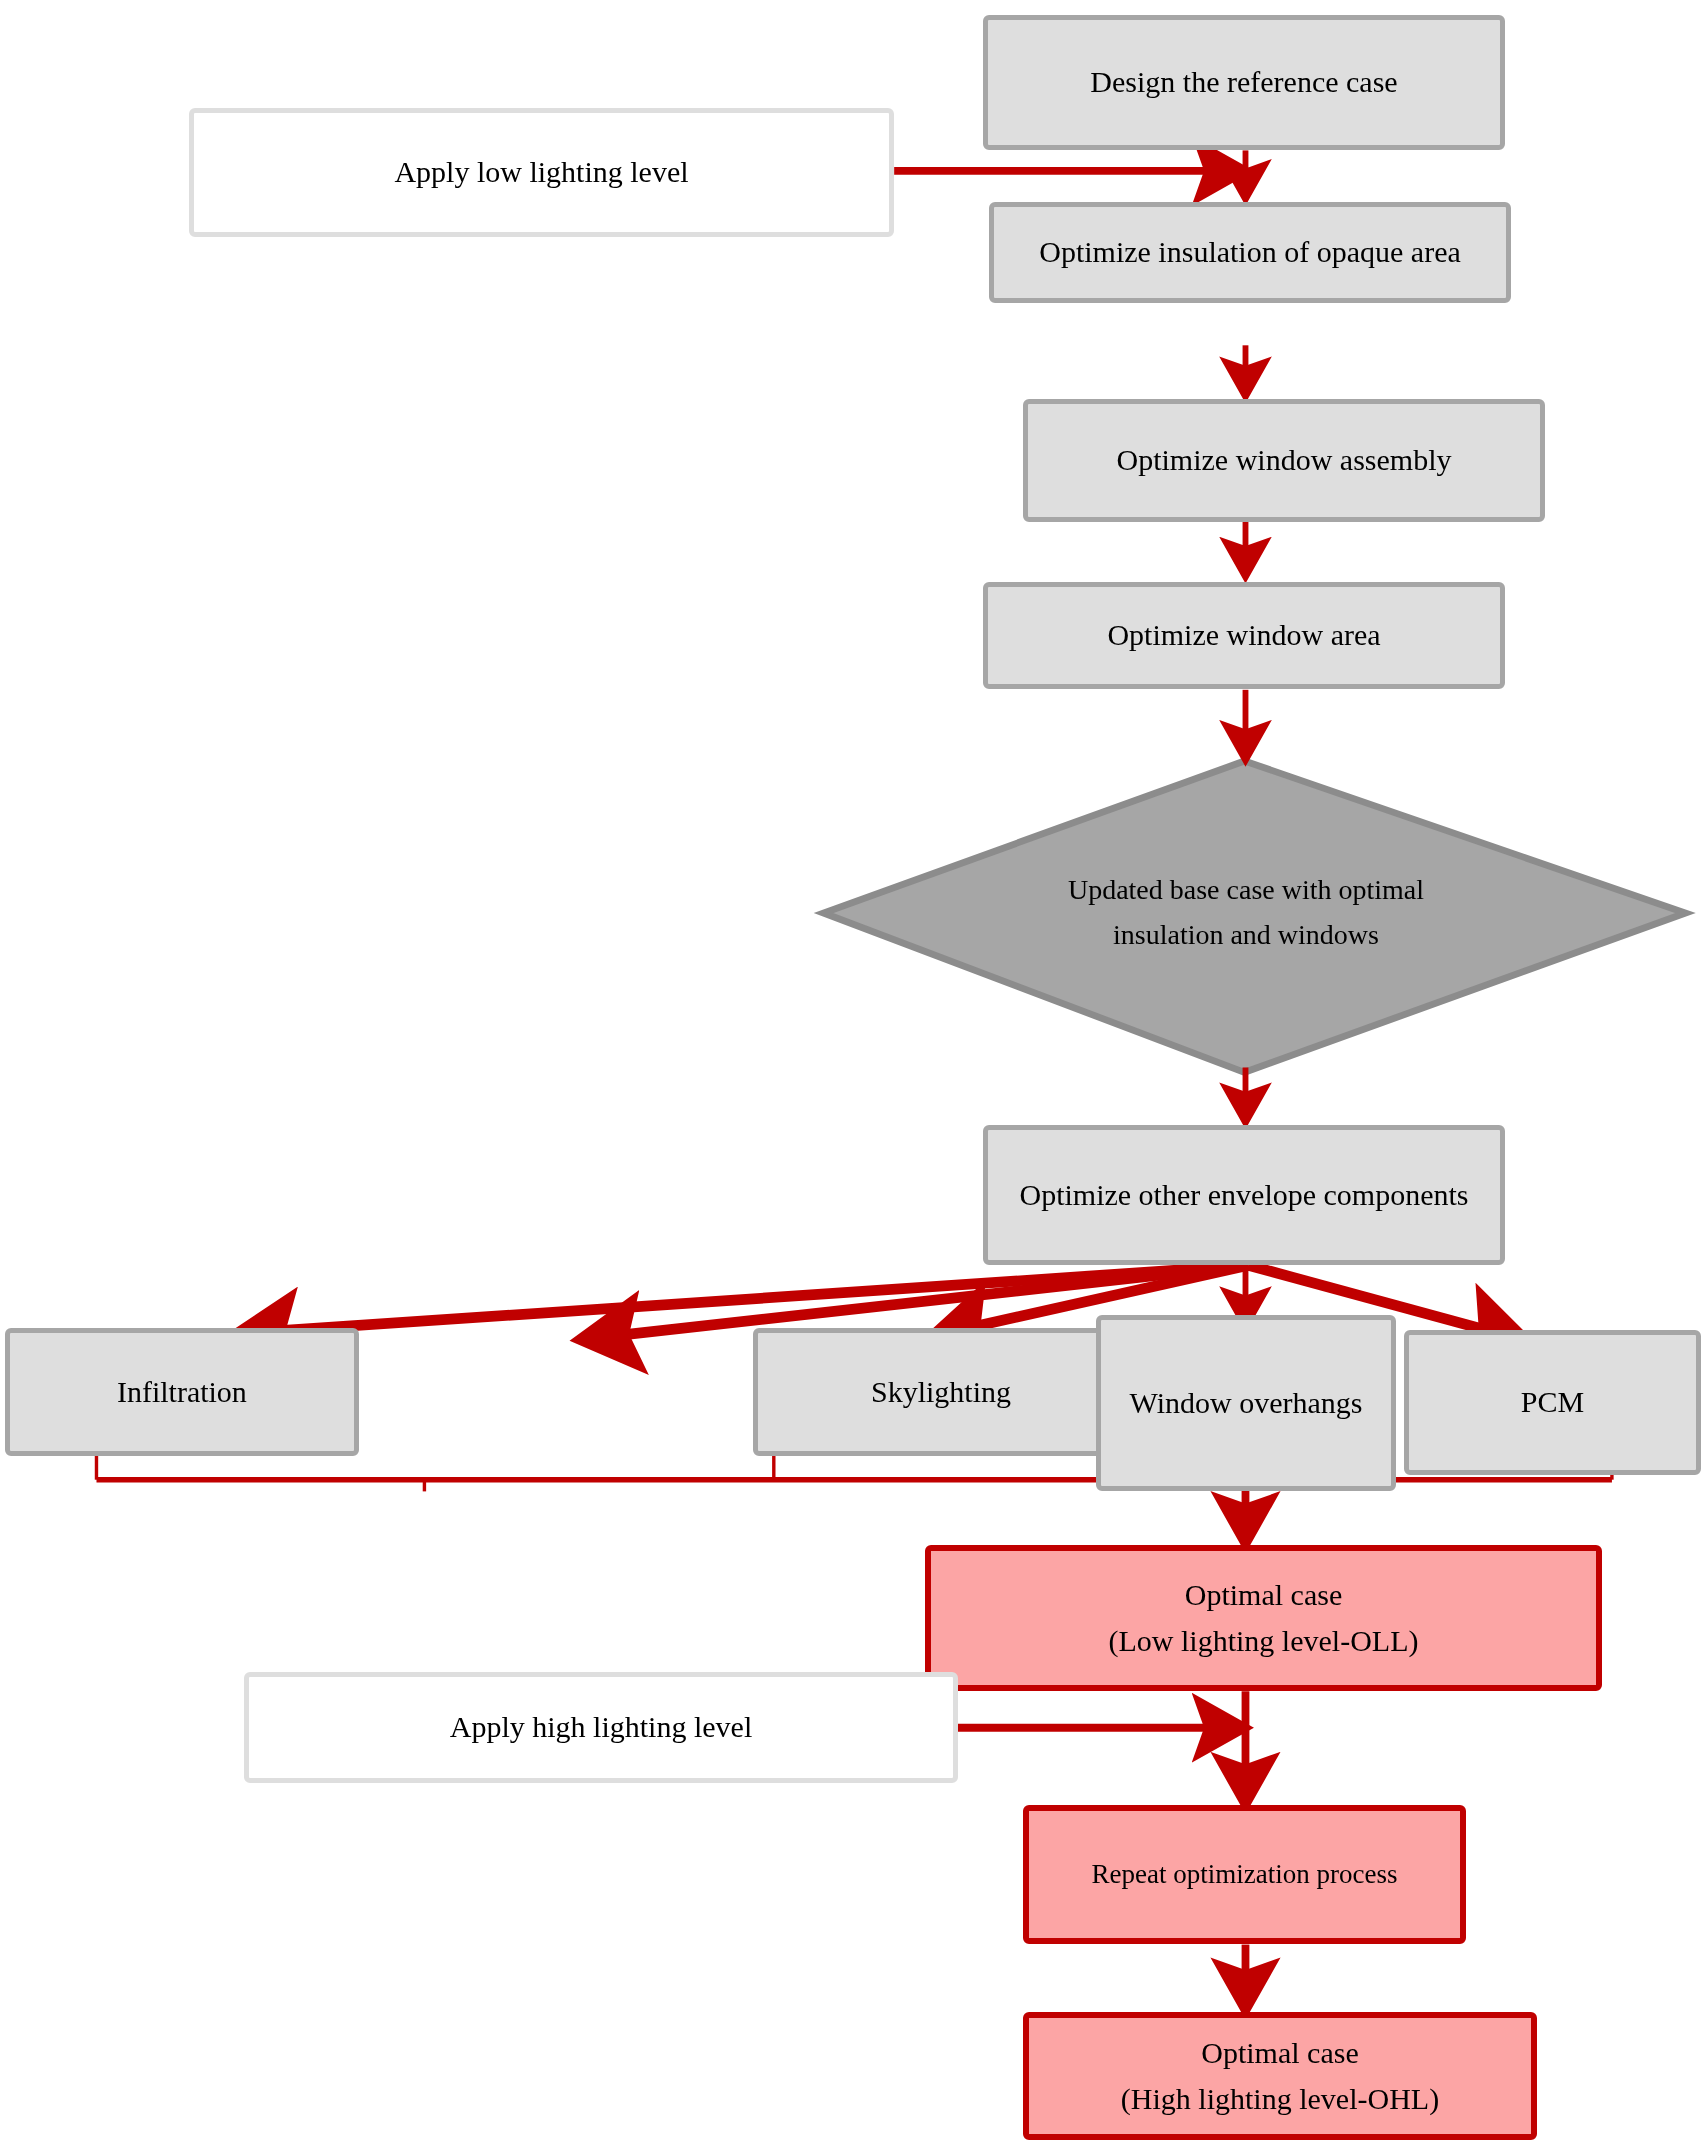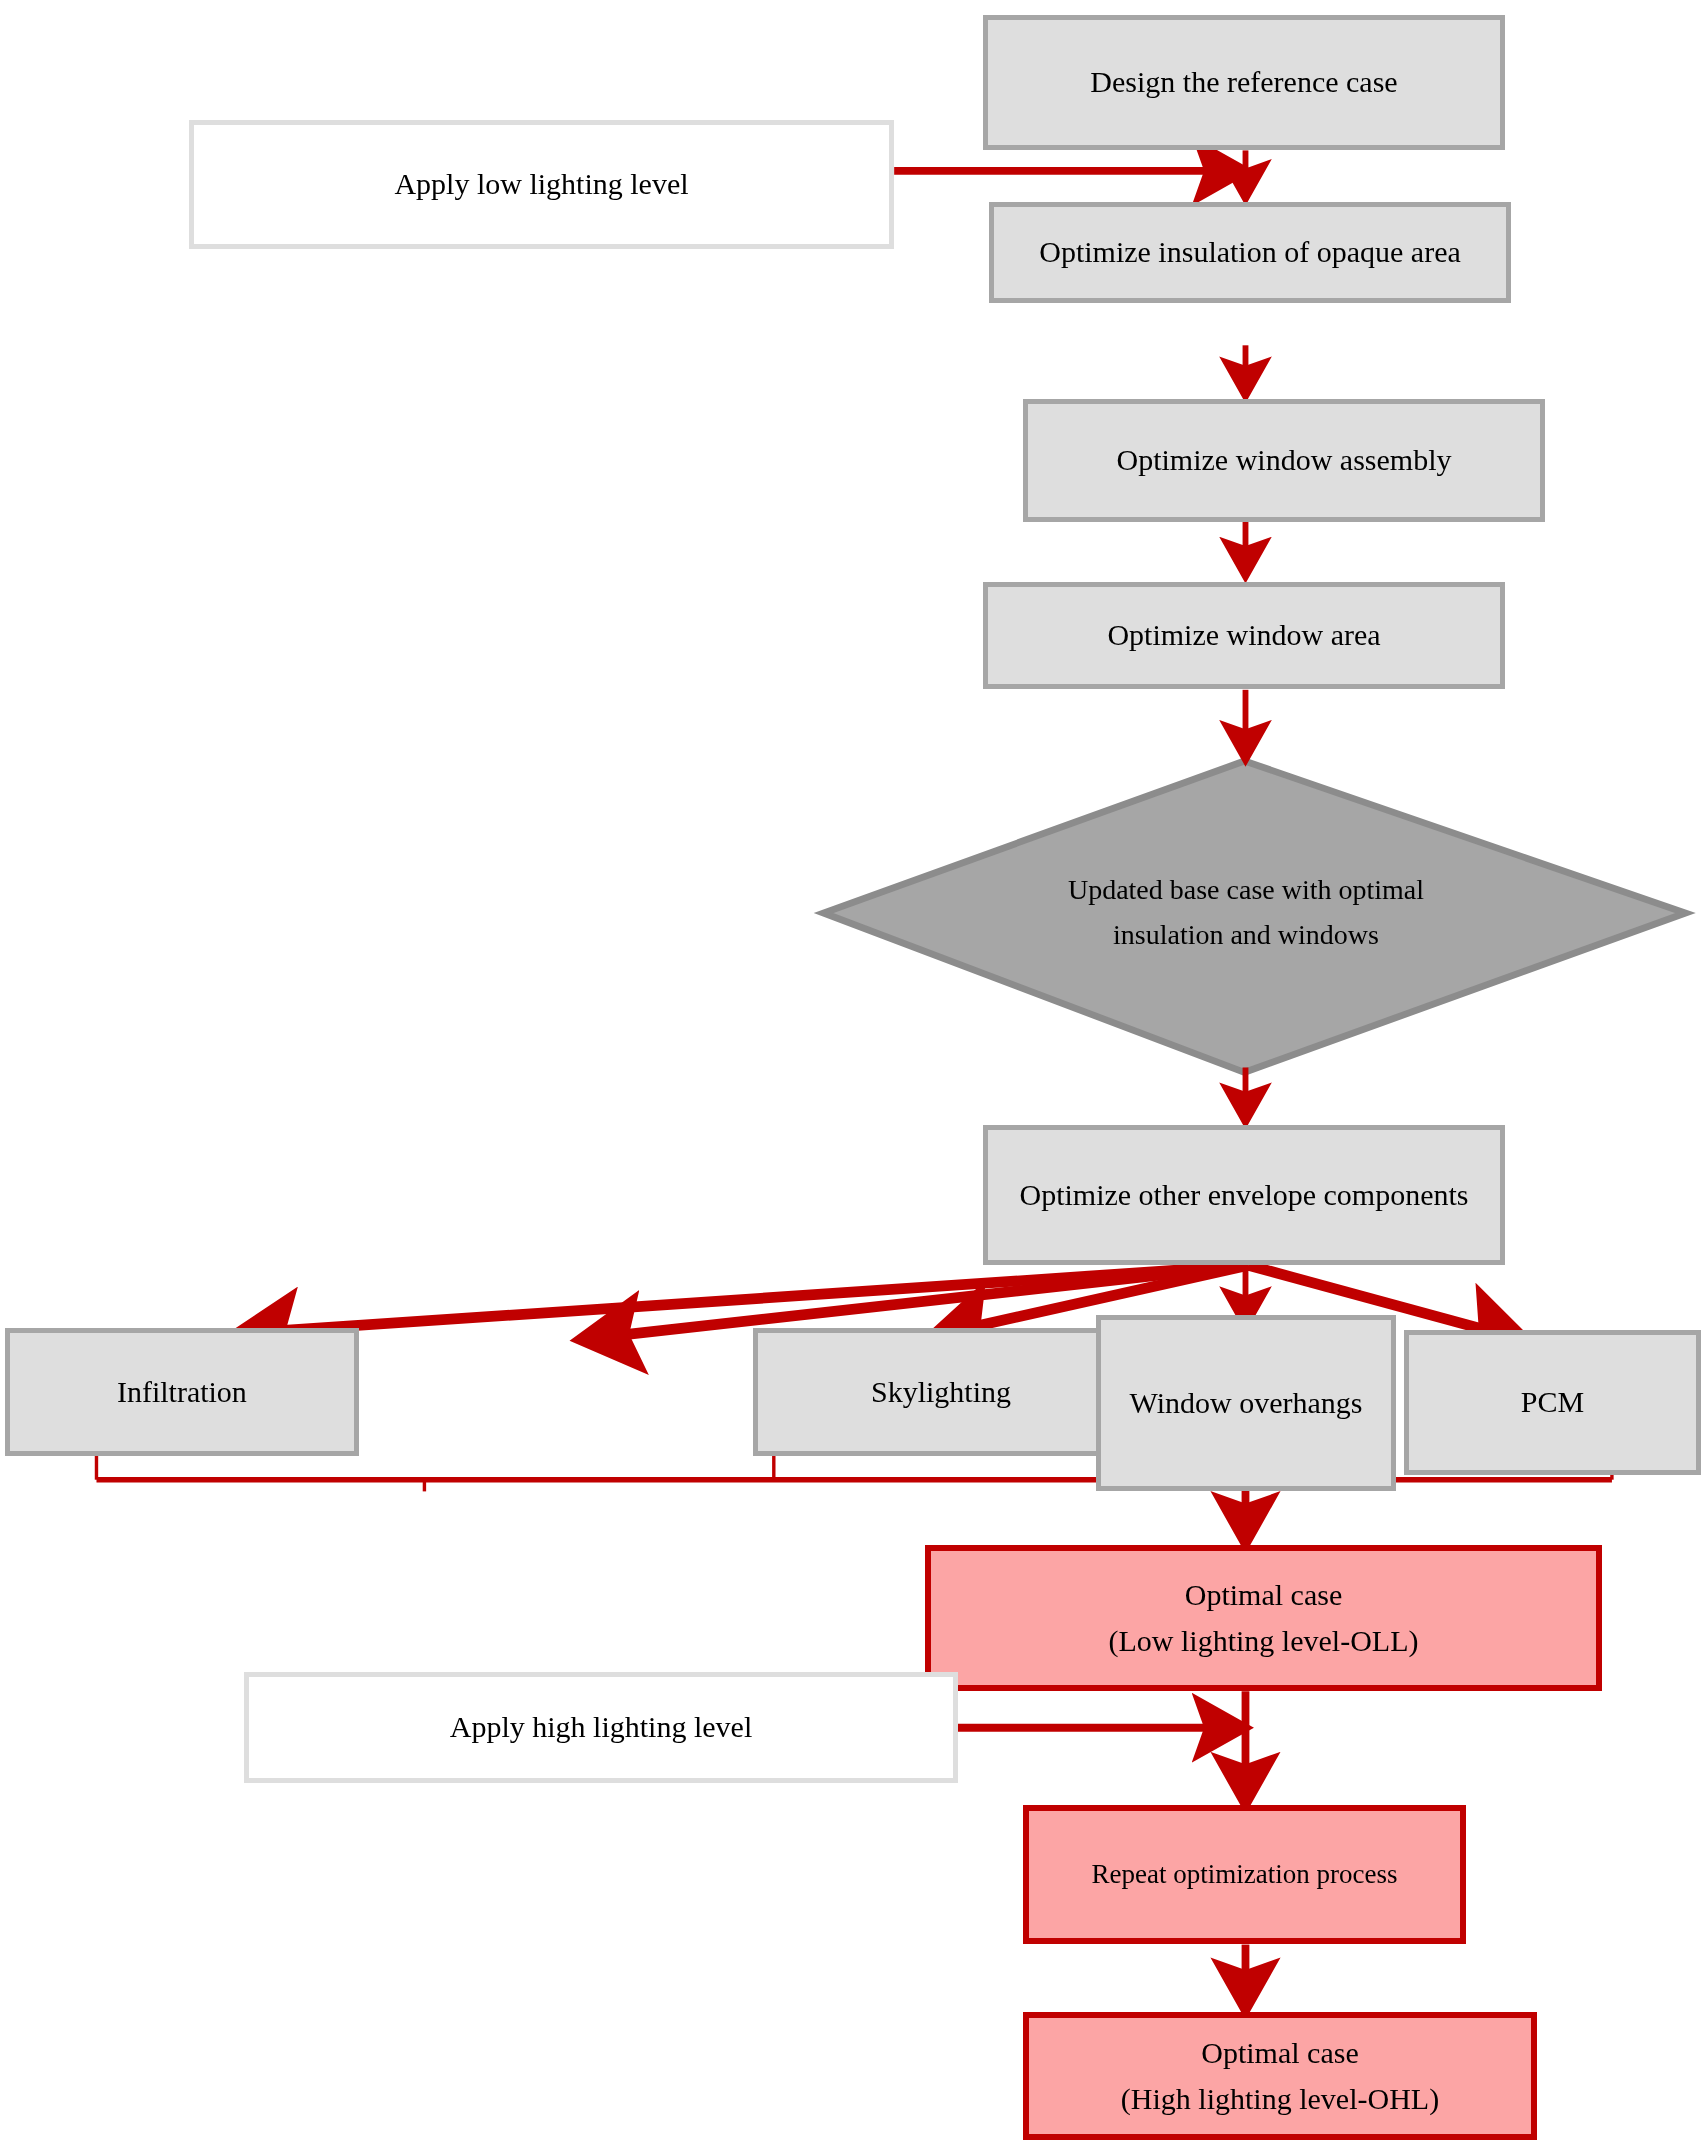--- a/index.html
+++ b/index.html
@@ -26,20 +26,21 @@
   .node {
     position: absolute;
     box-sizing: border-box;
     display: flex;
     align-items: center;
     justify-content: center;
     text-align: center;
     color: #000000;
     line-height: 1.55;
     padding: 2.9px 6.8px;
+    border-radius: 6px;
   }
   .node-gray {
     background: #DEDEDE;
     border: 5.4px solid #A6A6A6;
   }
   .node-white {
     background: #FFFFFF;
     border: 5.4px solid #DEDEDE;
   }
   .node-red {
@@ -107,21 +108,21 @@
 
     <line x1="1835" y1="3545" x2="2551" y2="3545" stroke="#C00000" stroke-width="16" marker-end="url(#ah)"></line>
 
     <line x1="2556" y1="3990" x2="2556" y2="4122" stroke="#C00000" stroke-width="16" marker-end="url(#ah)"></line>
   </svg>
 
   <div class="node node-gray t-62" style="left:983px; top:14.6px; width:522px; height:135px;">
     <span>Design the reference case</span>
   </div>
 
-  <div class="node node-white t-62" style="left:189px; top:120px; width:705px; height:129px;">
+  <div class="node node-white t-62" style="left:189px; top:108px; width:705px; height:129px;">
     <span>Apply low lighting level</span>
   </div>
 
   <div class="node node-gray t-62" style="left:989px; top:202px; width:522px; height:101px;">
     <span>Optimize insulation of opaque area</span>
   </div>
 
   <div class="node node-gray t-62" style="left:1023px; top:399px; width:522px; height:123px;">
     <span>Optimize window assembly</span>
   </div>

